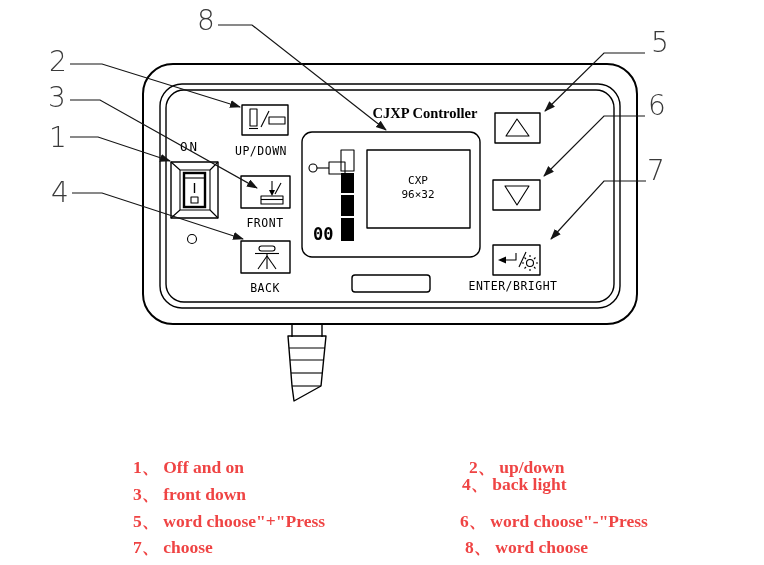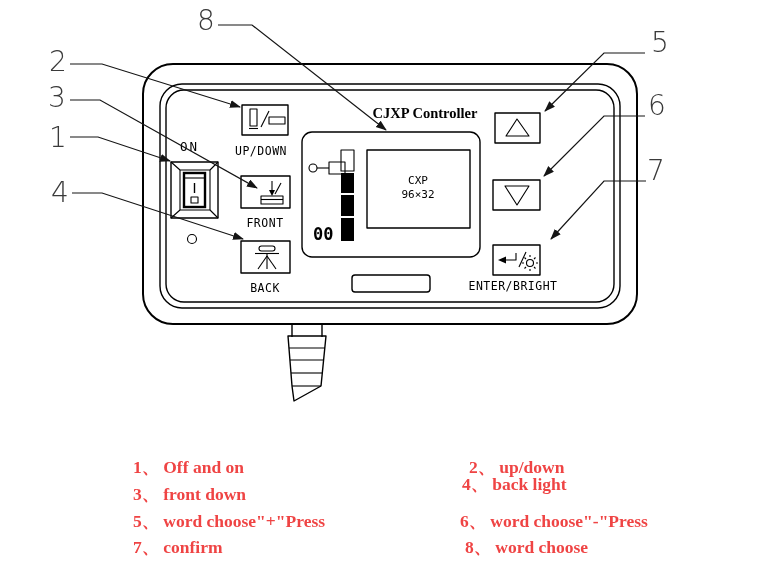--- a/index.html
+++ b/index.html
@@ -176,20 +176,20 @@
   <div class="legend-item" style="left:462px;top:473px">
     <span class="pre">4、</span><span>back light</span>
   </div>
   <div class="legend-item" style="left:133px;top:510px">
     <span class="pre">5、</span><span>word choose"+"Press</span>
   </div>
   <div class="legend-item" style="left:460px;top:510px">
     <span class="pre">6、</span><span>word choose"-"Press</span>
   </div>
   <div class="legend-item" style="left:133px;top:536px">
-    <span class="pre">7、</span><span>confirm</span>
+    <span class="pre">7、</span><span>choose</span>
   </div>
   <div class="legend-item" style="left:465px;top:536px">
     <span class="pre">8、</span><span>word choose</span>
   </div>
 </div>
 
 </div>
 
 </body></html>

